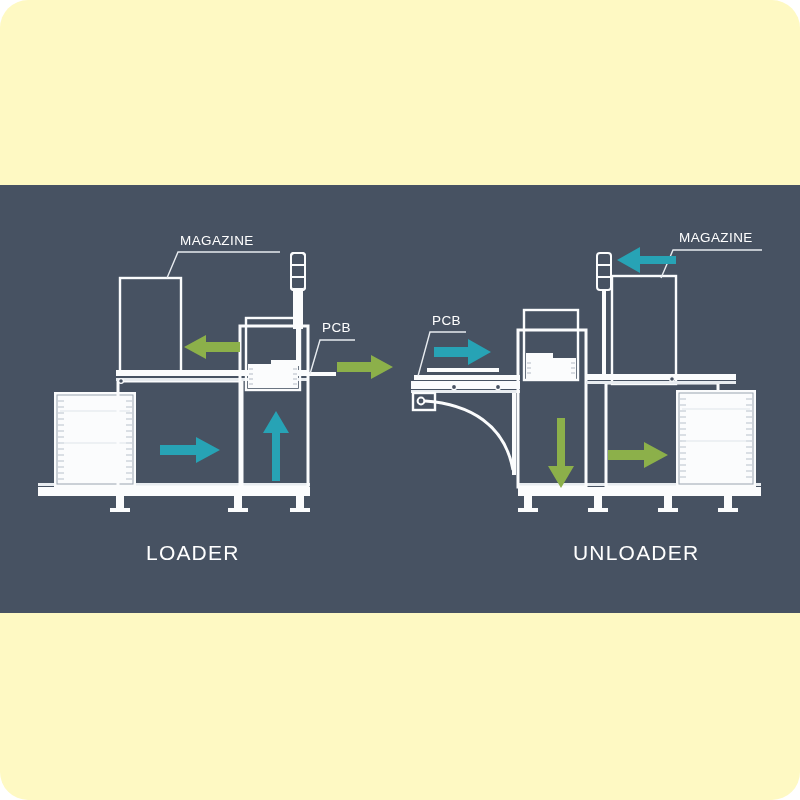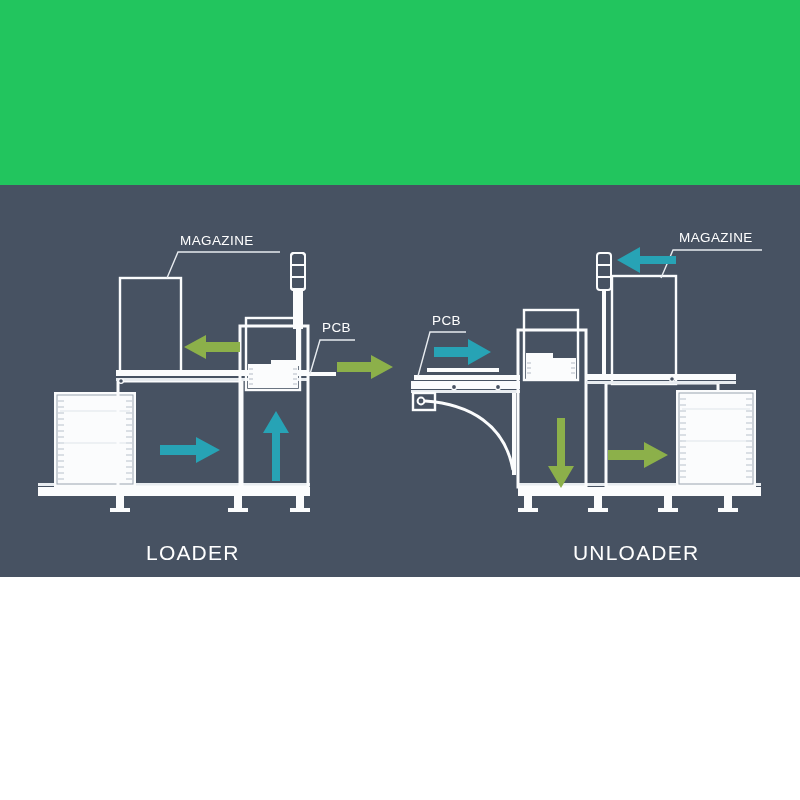--- a/index.html
+++ b/index.html
@@ -3,24 +3,25 @@
 <meta charset="utf-8">
 <style>
   html, body {
     margin: 0;
     padding: 0;
     background: #ffffff;
   }
   #stage {
     position: relative;
     width: 800px;
-    height: 577px;
-    background: #22c55e;
+    height: 800px;
+    background: #fef9c3;
     overflow: hidden;
     font-family: "Liberation Sans", sans-serif;
+    border-radius: 28px;
   }
   #diagram-band {
     position: absolute;
     left: 0;
     top: 185px;
     width: 800px;
     height: 428px;
     background: #475262;
   }
   #diagram-svg {

